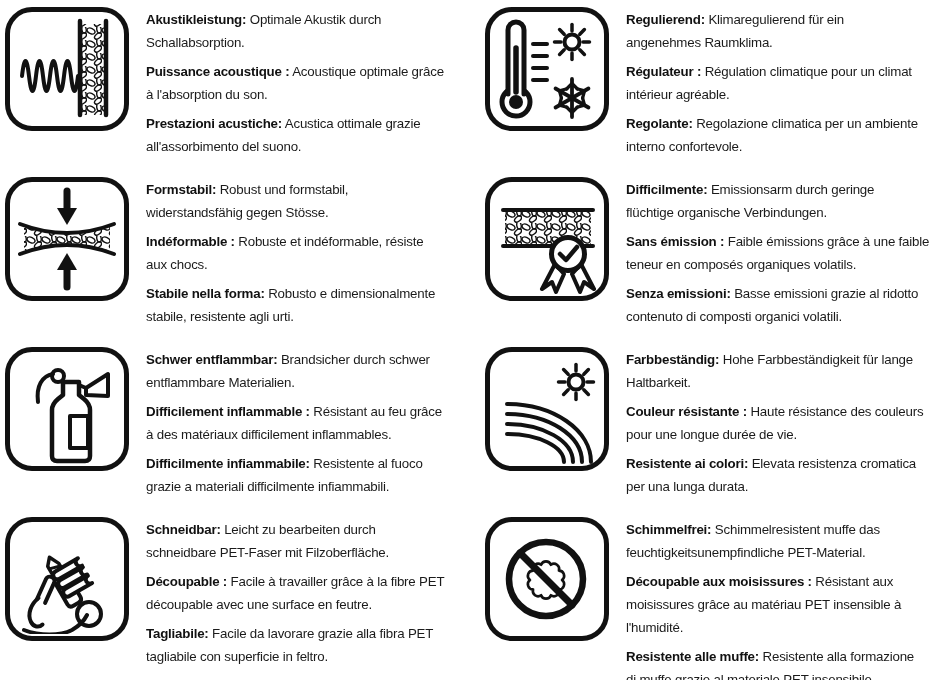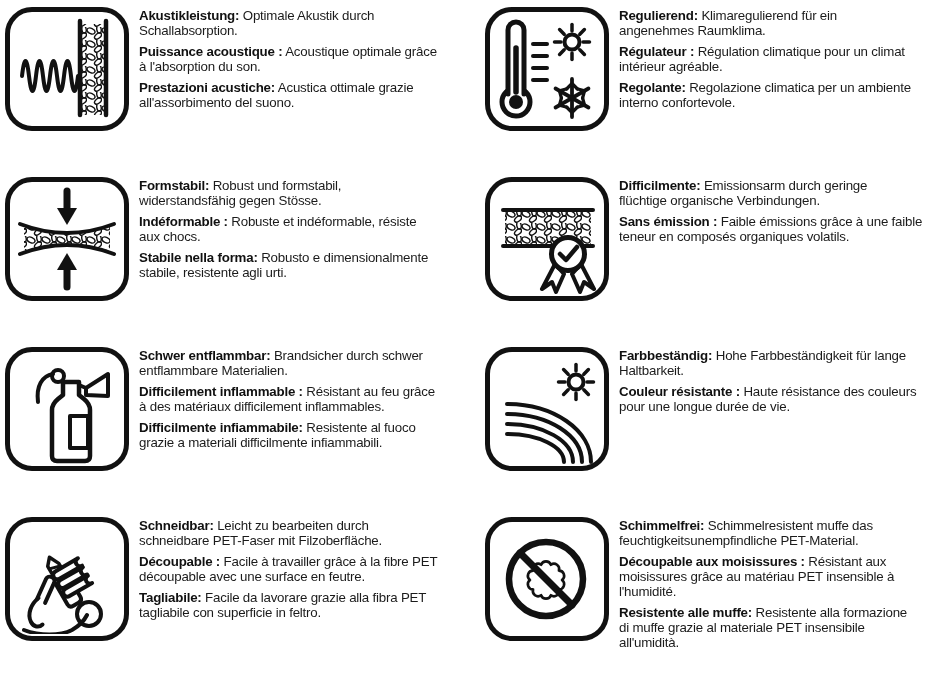--- a/index.html
+++ b/index.html
@@ -11,21 +11,21 @@
   .feature{display:flex;align-items:flex-start;gap:10px;padding:5px 4px 0 5px;box-sizing:border-box;}
   .page > .feature:nth-child(even){padding-left:17px;}
   .tile{
     width:124px;height:124px;flex:0 0 auto;box-sizing:border-box;
     border:5.5px solid #111;border-radius:27px;background:#fff;
     display:flex;align-items:center;justify-content:center;margin-top:2px;
   }
   .tile svg{display:block;}
   .texts{padding-top:3px;width:341px;}
   .page > .feature:nth-child(even) .texts{width:316px;}
-  .entry{margin:0 0 6px 0;font-size:13.3px;line-height:15px;letter-spacing:-0.2px;}
+  .entry{margin:0 0 6px 7px;font-size:13.3px;line-height:23px;letter-spacing:-0.2px;}
   .entry b{font-weight:bold;color:#111;}
   .entry .txt{white-space:pre-line;}
   svg .s{stroke:#111;fill:none;stroke-linecap:round;stroke-linejoin:round;}
   svg .f{fill:#111;stroke:none;}
   svg .w{fill:#fff;}
 </style>
 </head>
 <body>
 
 <div class="page">
@@ -163,20 +163,22 @@
         <path class="s w" stroke-width="4" d="M89,80 L102,105 L92,98 L88,108 L80,90 Z"></path>
         <circle class="s w" stroke-width="5" cx="76" cy="70" r="16.5"></circle>
         <path class="s" stroke-width="4.5" d="M68,70 L74,76 L85,63"></path>
       </svg>
     </div>
     <div class="texts">
       <p class="entry"><b>Difficilmente:</b> <span class="txt">Emissionsarm durch geringe
 flüchtige organische Verbindungen.</span></p>
       <p class="entry"><b>Sans émission :</b> <span class="txt">Faible émissions grâce à une faible
 teneur en composés organiques volatils.</span></p>
+      <p class="entry"><b>Senza emissioni:</b> <span class="txt">Basse emissioni grazie al ridotto
+contenuto di composti organici volatili.</span></p>
     </div>
   </section>
 
   <section class="feature">
     <div class="tile">
       <svg width="110" height="110" viewBox="0 0 110 110">
         <path class="s" stroke-width="4.5" d="M40,102 L40,56 Q40,50 46,45 L51,41 L51,28 L67,28 L67,41 L72,45 Q78,50 78,56 L78,102 Q78,107 73,107 L45,107 Q40,107 40,102 Z"></path>
         <rect class="s" stroke-width="4" x="58" y="62" width="18" height="32"></rect>
         <circle class="s" stroke-width="4" cx="46" cy="22" r="6"></circle>
         <path class="s" stroke-width="4" d="M41,20 C30,22 24,32 26,48"></path>
@@ -216,20 +218,22 @@
               <line x1="-7.8" y1="7.8" x2="-12.4" y2="12.4"></line>
           </g>
         </g>
       </svg>
     </div>
     <div class="texts">
       <p class="entry"><b>Farbbeständig:</b> <span class="txt">Hohe Farbbeständigkeit für lange
 Haltbarkeit.</span></p>
       <p class="entry"><b>Couleur résistante :</b> <span class="txt">Haute résistance des couleurs
 pour une longue durée de vie.</span></p>
+      <p class="entry"><b>Resistente ai colori:</b> <span class="txt">Elevata resistenza cromatica
+per una lunga durata.</span></p>
     </div>
   </section>
 
   <section class="feature">
     <div class="tile">
       <svg width="110" height="110" viewBox="0 0 110 110">
         <g transform="translate(50,56) rotate(-30)">
           <path class="s w" stroke-width="4" d="M-7.5,24 L-7.5,-6 L7.5,-6 L7.5,24 Q7.5,28 3,28 L-3,28 Q-7.5,28 -7.5,24 Z"></path>
           <path class="s w" stroke-width="3.5" d="M-5.5,-6 L-5.5,-19 L0.5,-26 L5.5,-16 L5.5,-6 Z"></path>
           <line class="s" stroke-width="3" x1="-5.5" y1="-16" x2="5.5" y2="-13"></line>

